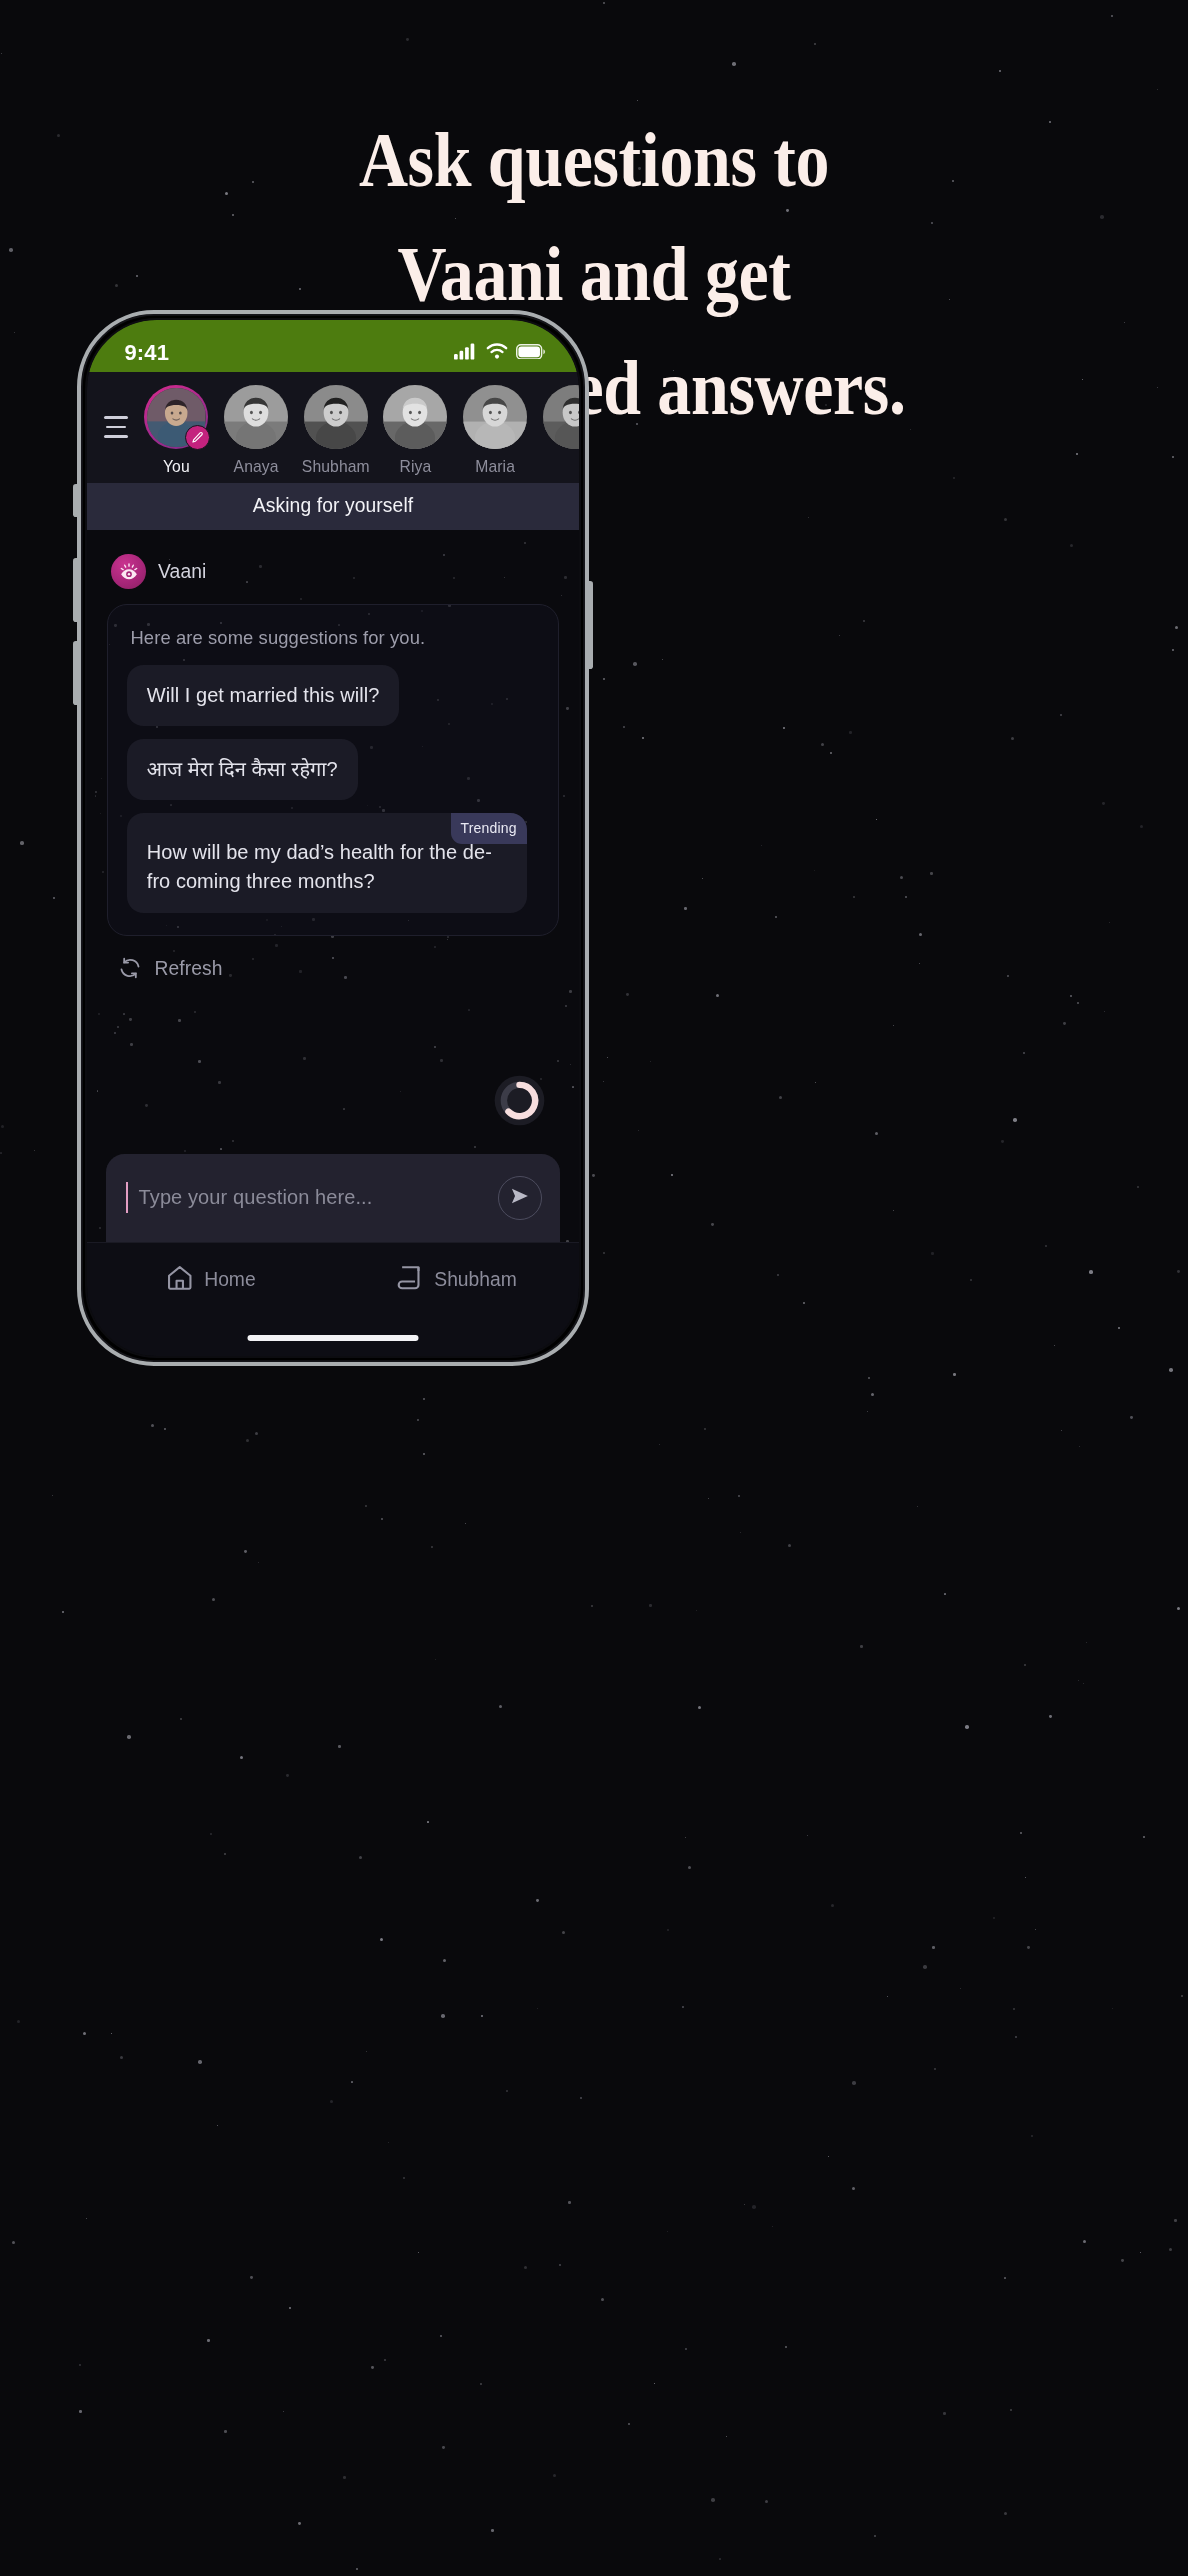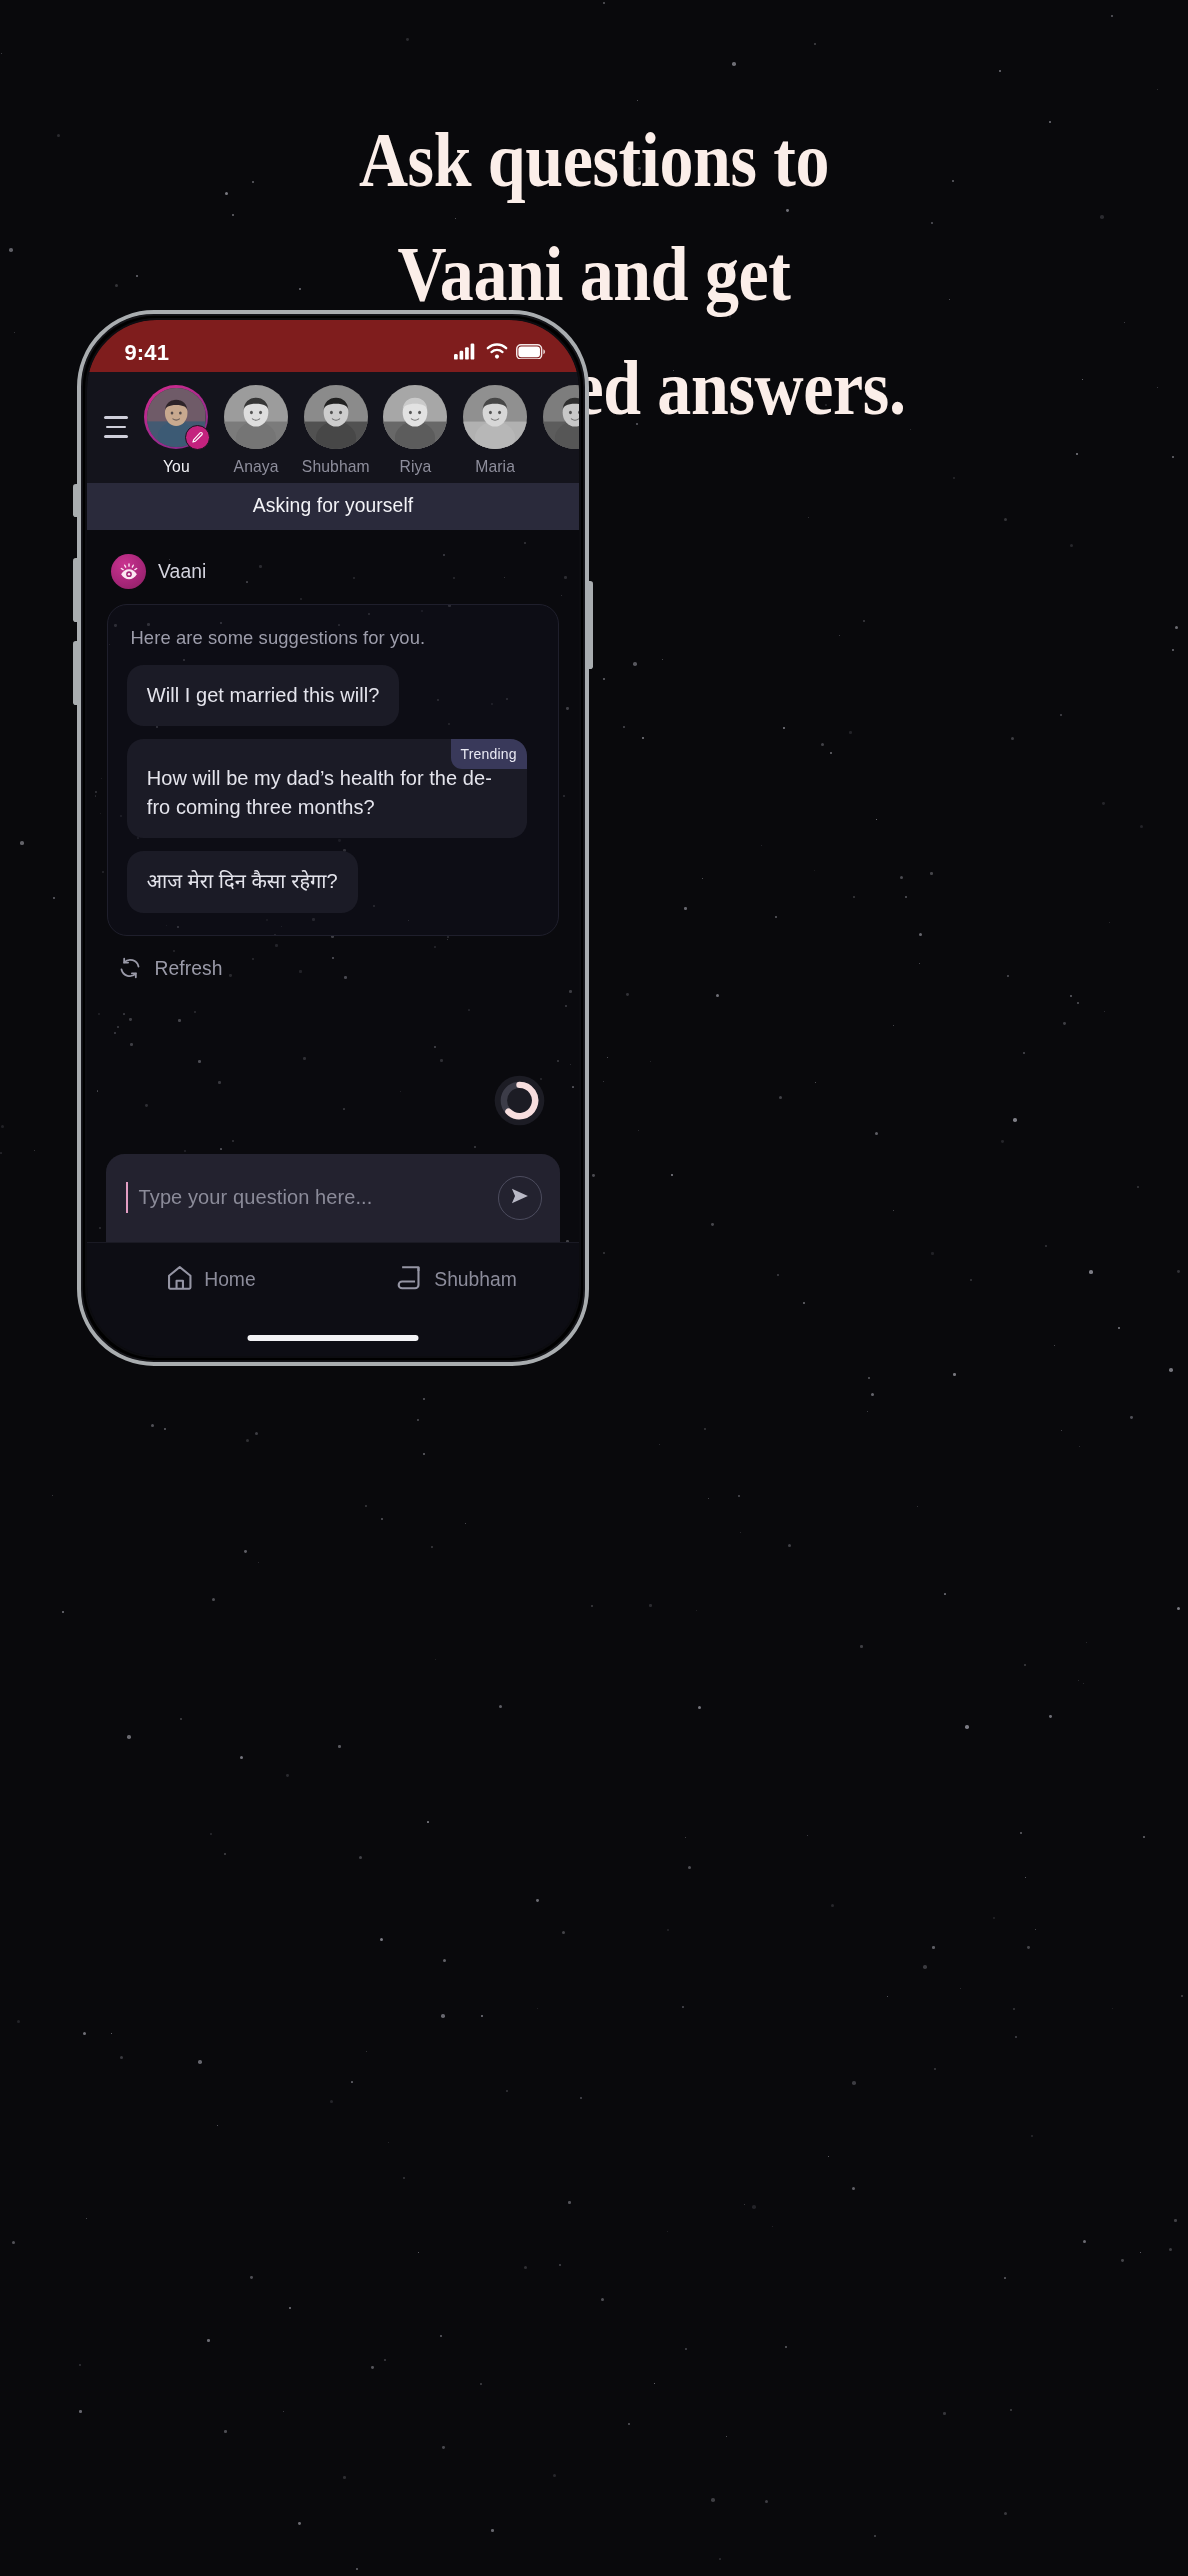--- a/index.html
+++ b/index.html
@@ -107,21 +107,21 @@
   
   .status-bar {
     position: relative;
     z-index: 3;
     height: 52px;
     flex: 0 0 52px;
     display: flex;
     align-items: center;
     justify-content: space-between;
     padding: 13px 33px 0 37px;
-    background: #7f1d1d;
+    background: #4d7c0f;
   }
   .status-time {
     font-size: 22px;
     font-weight: 700;
     color: #fff;
     letter-spacing: 0.2px;
   }
   .status-icons {
     display: flex;
     align-items: center;
@@ -1120,22 +1120,22 @@
               <circle cx="12" cy="14.4" r="1.35" fill="#fce8f3"></circle>
             </svg>
           </div>
           <div class="vaani-name">Vaani</div>
         </div>
 
         <div class="suggestion-card">
           <div class="suggestion-intro">Here are some suggestions for you.</div>
           <div class="chip-list" id="chips">
               <div class="chip auto"><span>Will I get married this will?</span></div>
+              <div class="chip auto"><span>आज मेरा दिन कैसा रहेगा?</span></div>
               <div class="chip w3 has-badge"><span class="chip-badge">Trending</span><span>How will be my dad’s health for the de-fro coming three months?</span></div>
-              <div class="chip auto"><span>आज मेरा दिन कैसा रहेगा?</span></div>
             </div>
         </div>
 
         <div class="refresh-row">
           <span>
             <svg width="24" height="24" viewBox="0 0 24 24" fill="none" stroke="#9a9aa8" stroke-width="1.8" stroke-linecap="round">
               <path d="M20.5 10.5A8.5 8.5 0 0 0 6.2 6.4"></path>
               <path d="M3.5 13.5A8.5 8.5 0 0 0 17.8 17.6"></path>
               <path d="M6.2 2.7v3.9h3.9"></path>
               <path d="M17.8 21.3v-3.9h-3.9"></path>

